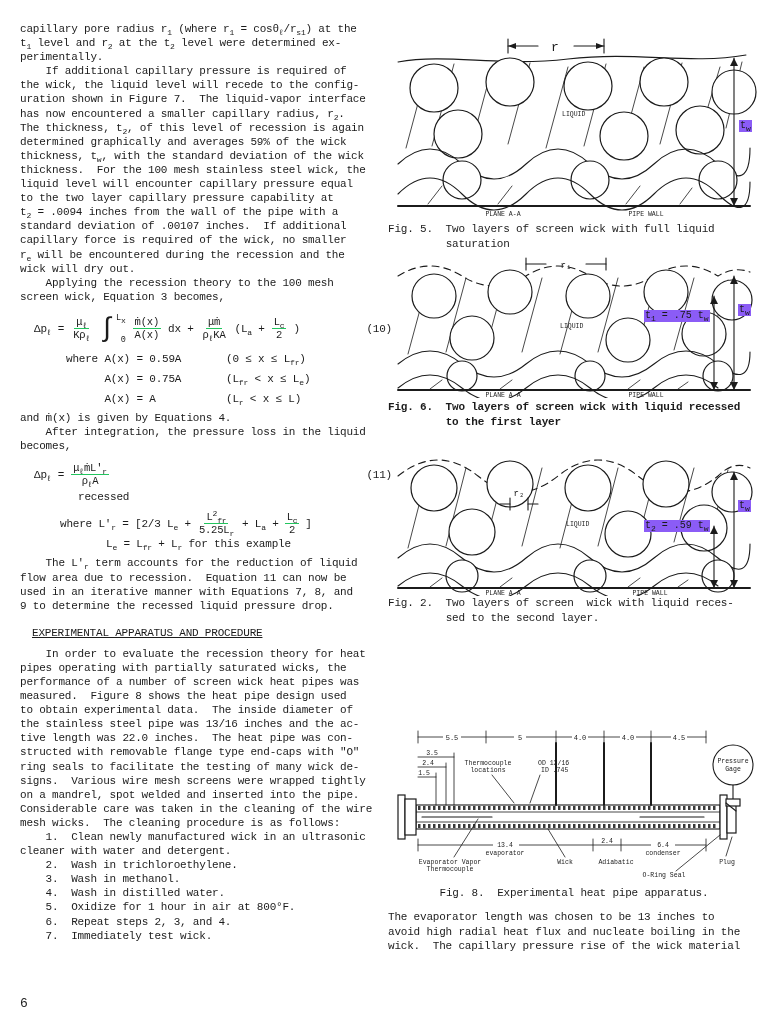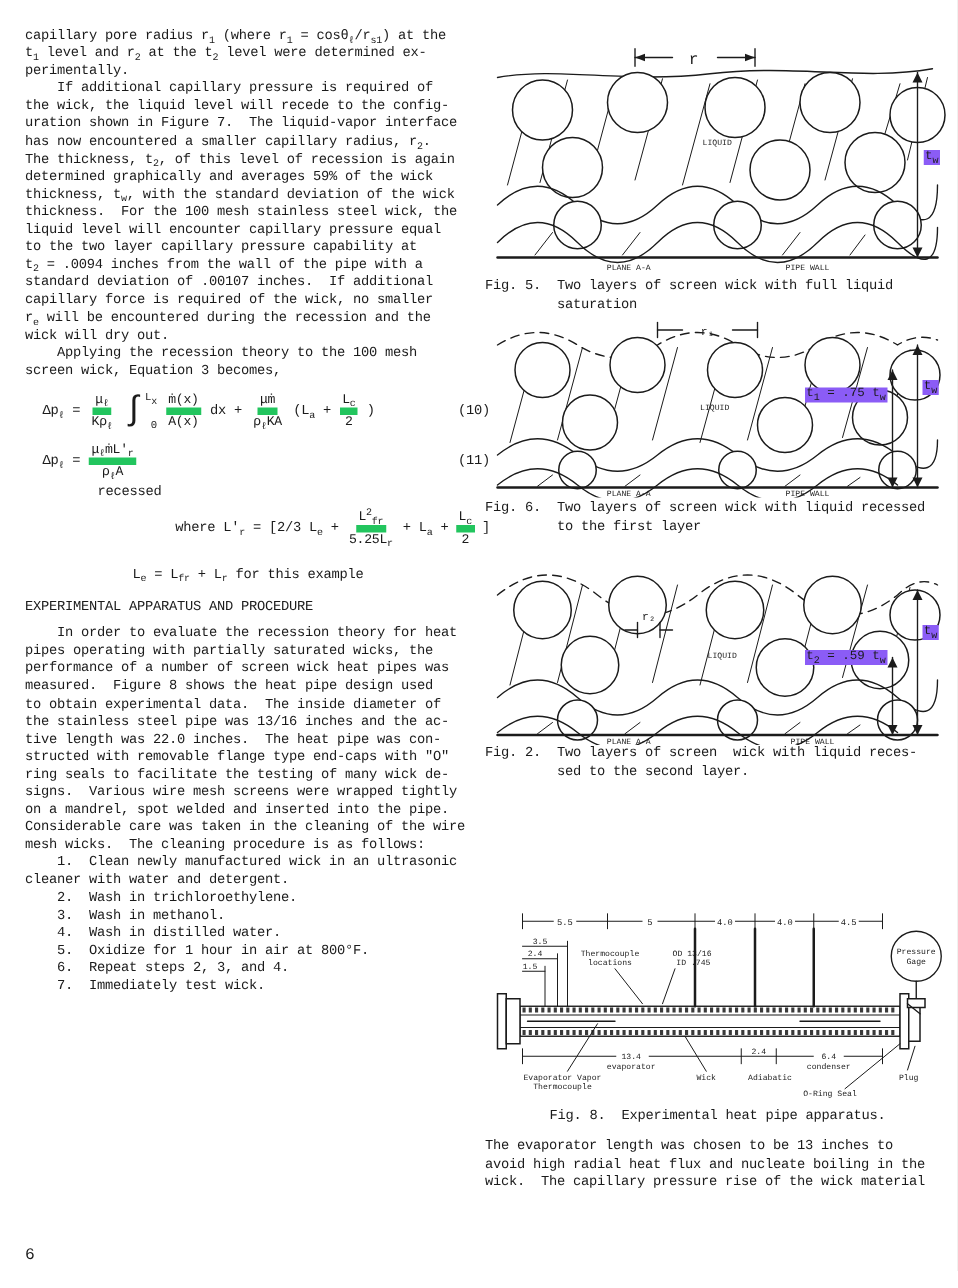--- a/index.html
+++ b/index.html
@@ -4,31 +4,31 @@
 <style>
   html,body{margin:0;padding:0;background:#e8e8e4;}
   .page{position:relative;width:766px;height:1030px;background:#ffffff;overflow:hidden;
         font-family:"Liberation Mono","DejaVu Sans Mono",monospace;color:#1b1b1b;}
   .col-left{position:absolute;left:20px;top:22px;width:372px;}
   .para{white-space:pre-wrap;font-size:11px;line-height:14.1px;letter-spacing:-0.2px;}
   sub{font-size:8px;vertical-align:-3px;line-height:0;}
   sup{font-size:8px;vertical-align:4px;line-height:0;}
   .equation{display:flex;align-items:center;gap:7px;font-size:11px;margin:9px 0 4px 14px;letter-spacing:-0.2px;}
   .frac{display:inline-flex;flex-direction:column;align-items:center;line-height:1.15;font-size:10.5px;}
-  .frac .num{border-bottom:6px solid #22c55e;padding:0 2px;font-family:Liberation Mono, monospace;}
+  .frac .num{border-bottom:1px solid #22c55e;padding:0 2px;font-family:Liberation Mono, monospace;}
   .frac .den{padding:0 2px;}
   .intwrap{display:inline-flex;align-items:center;}
   .int{font-size:27px;line-height:30px;font-weight:400;}
   .lims{display:inline-flex;flex-direction:column;justify-content:space-between;height:32px;font-size:8.5px;margin-left:1px;align-items:flex-end;}
   .eqnum{margin-left:auto;}
   .eq-note{font-size:11px;margin:0 0 0 58px;letter-spacing:-0.2px;}
   .where-block{white-space:pre-wrap;font-size:11px;line-height:20px;margin:4px 0 2px 46px;letter-spacing:-0.2px;}
-  .where11{display:flex;align-items:center;gap:6px;font-size:11px;margin:8px 0 16px 40px;letter-spacing:-0.2px;justify-content:flex-end;}
+  .where11{display:flex;align-items:center;gap:6px;font-size:11px;margin:8px 0 2px 40px;letter-spacing:-0.2px;}
   .where11-l2{font-size:11px;margin:2px 0 6px 86px;letter-spacing:-0.2px;}
-  .heading{font-size:11px;margin:14px 0 8px 0;letter-spacing:-0.2px;}
+  .heading{font-size:11px;margin:14px 0 8px 12px;text-decoration:underline;letter-spacing:-0.2px;}
   .fig{position:absolute;left:388px;width:372px;}
   .figcap{position:absolute;left:388px;width:372px;font-size:11px;line-height:14.5px;white-space:pre-wrap;letter-spacing:-0.2px;}
   .figcap.center{text-align:center;}
   .dimlbl{position:absolute;font-size:10px;background:#8b5cf6;padding:0 1px;line-height:12px;}
   .pageno{position:absolute;left:20px;top:996px;font-size:13px;}
   svg .st{stroke:#1b1b1b;fill:none;stroke-width:1.1;stroke-linecap:round;}
   svg .thin{stroke-width:0.8;}
   svg .thick{stroke-width:2;}
   svg .fillw{fill:#fff;stroke:#1b1b1b;stroke-width:1.2;}
   svg .dash{stroke-dasharray:7 5;}
@@ -91,21 +91,27 @@
         </span>
       <span>(L<sub>a</sub> +</span>
       <span class="frac">
           <span class="num">L<sub>c</sub></span>
           <span class="den">2</span>
         </span>
       <span>)</span>
       <span class="eqnum">(10)</span>
     </div>
 
-
+    <div class="where-block">where A(x) = 0.59A       (0 ≤ x ≤ L<sub>fr</sub>)
+      A(x) = 0.75A       (L<sub>fr</sub> &lt; x ≤ L<sub>e</sub>)
+      A(x) = A           (L<sub>r</sub> &lt; x ≤ L)</div>
+
+    <div class="para">and ṁ(x) is given by Equations 4.
+    After integration, the pressure loss in the liquid
+becomes,</div>
 
     <div class="equation">
       <span>Δp<sub>ℓ</sub> =</span>
       <span class="frac">
           <span class="num">μ<sub>ℓ</sub>ṁL'<sub>r</sub></span>
           <span class="den">ρ<sub>ℓ</sub>A</span>
         </span>
       <span class="eqnum">(11)</span>
     </div>
     <div class="eq-note">recessed</div>
@@ -118,20 +124,24 @@
         </span>
       <span>+ L<sub>a</sub> +</span>
       <span class="frac">
           <span class="num">L<sub>c</sub></span>
           <span class="den">2</span>
         </span>
       <span>]</span>
     </div>
     <div class="where11-l2">L<sub>e</sub> = L<sub>fr</sub> + L<sub>r</sub> for this example</div>
 
+    <div class="para">    The L'<sub>r</sub> term accounts for the reduction of liquid
+flow area due to recession.  Equation 11 can now be
+used in an iterative manner with Equations 7, 8, and
+9 to determine the recessed liquid pressure drop.</div>
 
     <div class="heading">EXPERIMENTAL APPARATUS AND PROCEDURE</div>
 
     <div class="para">    In order to evaluate the recession theory for heat
 pipes operating with partially saturated wicks, the
 performance of a number of screen wick heat pipes was
 measured.  Figure 8 shows the heat pipe design used
 to obtain experimental data.  The inside diameter of
 the stainless steel pipe was 13/16 inches and the ac-
 tive length was 22.0 inches.  The heat pipe was con-
@@ -255,21 +265,21 @@
       <polygon fill="#1b1b1b" points="326,44 322,52 330,52"></polygon>
         <polygon fill="#1b1b1b" points="326,138 322,130 330,130"></polygon>
       <text class="f6" x="172" y="76">LIQUID</text>
       <text class="f6" x="115" y="145" text-anchor="middle">PLANE A-A</text>
       <text class="f6" x="258" y="145" text-anchor="middle">PIPE WALL</text>
       <text class="f9" x="178" y="16" text-anchor="middle">r₁</text>
     </svg>
     <div class="dimlbl" style="left:350px;top:52px;">t<sub>w</sub></div>
     <div class="dimlbl" style="left:256px;top:58px;">t<sub>1</sub> = .75 t<sub>w</sub></div>
   </div>
-  <div class="figcap" style="top:400px;">Fig. 6.  Two layers of screen wick with liquid recessed
+  <div class="figcap" style="top:400px;font-weight:bold;">Fig. 6.  Two layers of screen wick with liquid recessed
          to the first layer</div>
 
   <div class="fig" style="top:436px;height:160px;">
     <svg viewBox="0 0 372 160" width="372" height="160">
       <path class="st dash" d="M10,40 Q50,8 90,40 T170,40 T250,40 T330,40 Q346,24 362,32"></path>
       <g class="st thin">
         <line x1="40" y1="34" x2="20" y2="112"></line>
           <line x1="78" y1="32" x2="58" y2="110"></line>
         <line x1="116" y1="36" x2="96" y2="114"></line>
           <line x1="154" y1="32" x2="134" y2="110"></line>

